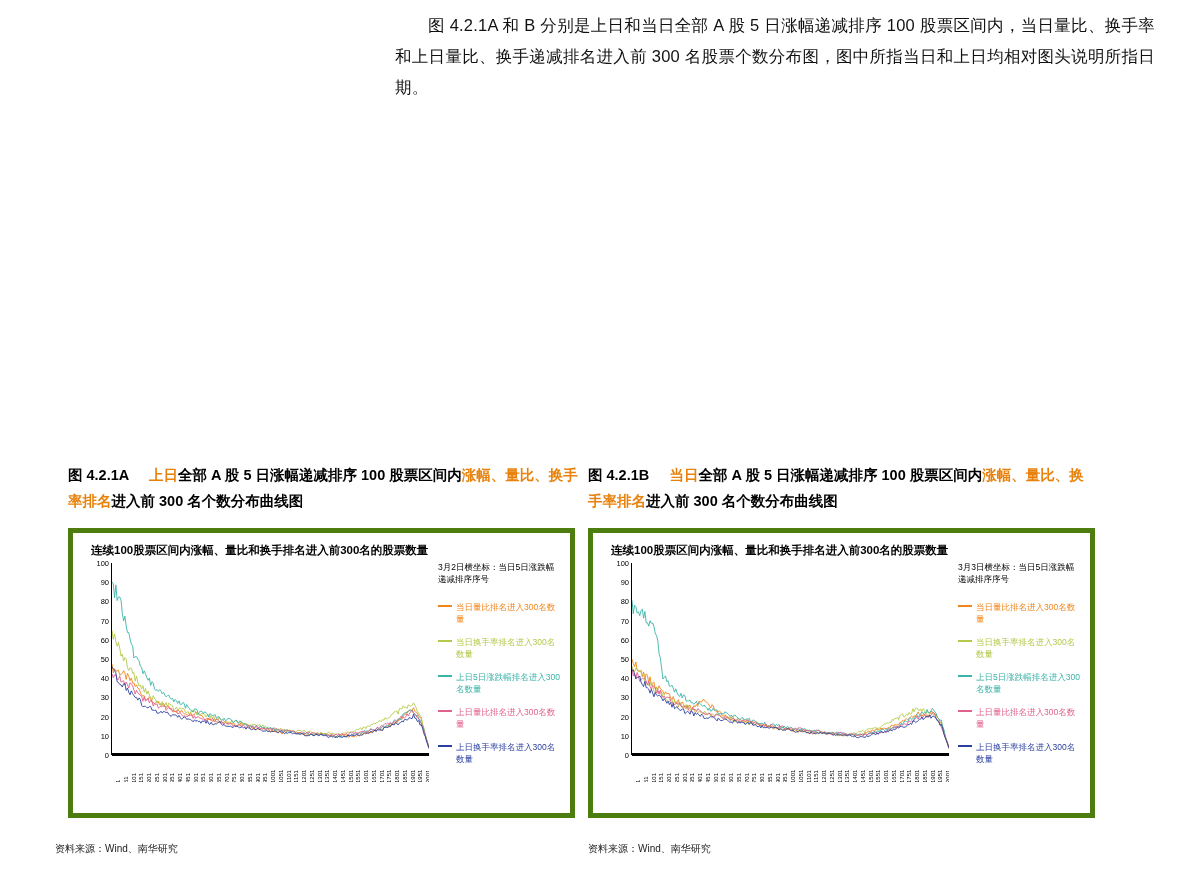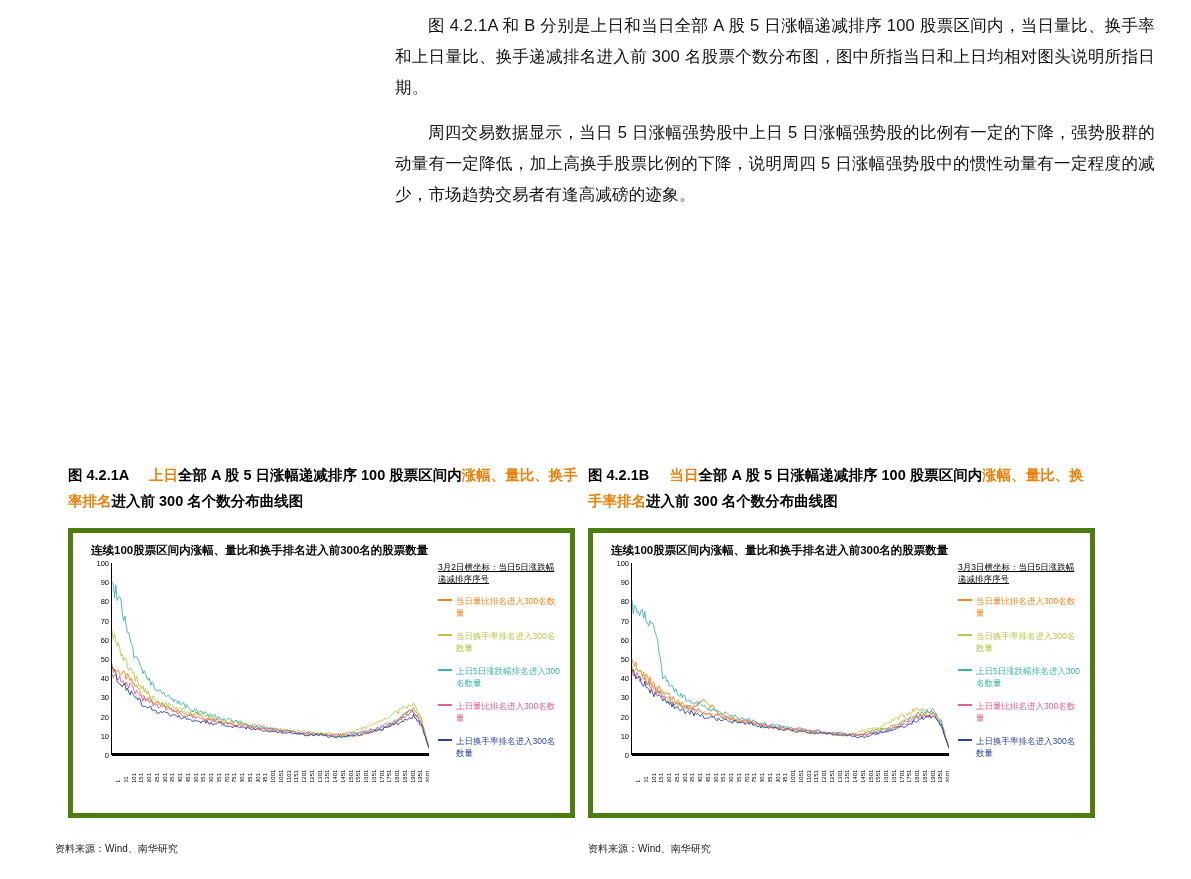--- a/index.html
+++ b/index.html
@@ -133,22 +133,21 @@
   .legend {
     position: absolute;
     right: 8px;
     top: 28px;
     width: 124px;
     font-size: 8.5px;
     line-height: 12px;
   }
   .legend-note {
     color: #000;
-    margin-bottom: 10px;
-    text-decoration: underline;
+    margin-bottom: 16px;
   }
   .legend-item {
     display: flex;
     align-items: flex-start;
     margin-bottom: 11px;
   }
   .legend-swatch {
     flex: 0 0 auto;
     width: 14px;
     height: 2px;
@@ -164,21 +163,20 @@
     color: #222;
   }
   #source-a { left: 55px; top: 842px; }
   #source-b { left: 588px; top: 842px; }
 </style>
 </head>
 <body>
 
 <div class="prose">
   <p class="para">图 4.2.1A 和 B 分别是上日和当日全部 A 股 5 日涨幅递减排序 100 股票区间内，当日量比、换手率和上日量比、换手递减排名进入前 300 名股票个数分布图，图中所指当日和上日均相对图头说明所指日期。</p>
-  <p class="para">周四交易数据显示，当日 5 日涨幅强势股中上日 5 日涨幅强势股的比例有一定的下降，强势股群的动量有一定降低，加上高换手股票比例的下降，说明周四 5 日涨幅强势股中的惯性动量有一定程度的减少，市场趋势交易者有逢高减磅的迹象。</p>
 </div>
 
 <div class="fig-caption" id="caption-a">
   <span class="num">图 4.2.1A</span>
   &nbsp;&nbsp;&nbsp;
   <span class="hl">上日</span><span class="blk">全部 A 股 5 日涨幅递减排序 100 股票区间内</span><span class="hl">涨幅、量比、换手率排名</span><span class="blk">进入前 300 名个数分布曲线图</span>
 </div>
 
 <div class="fig-caption" id="caption-b">
   <span class="num">图 4.2.1B</span>

